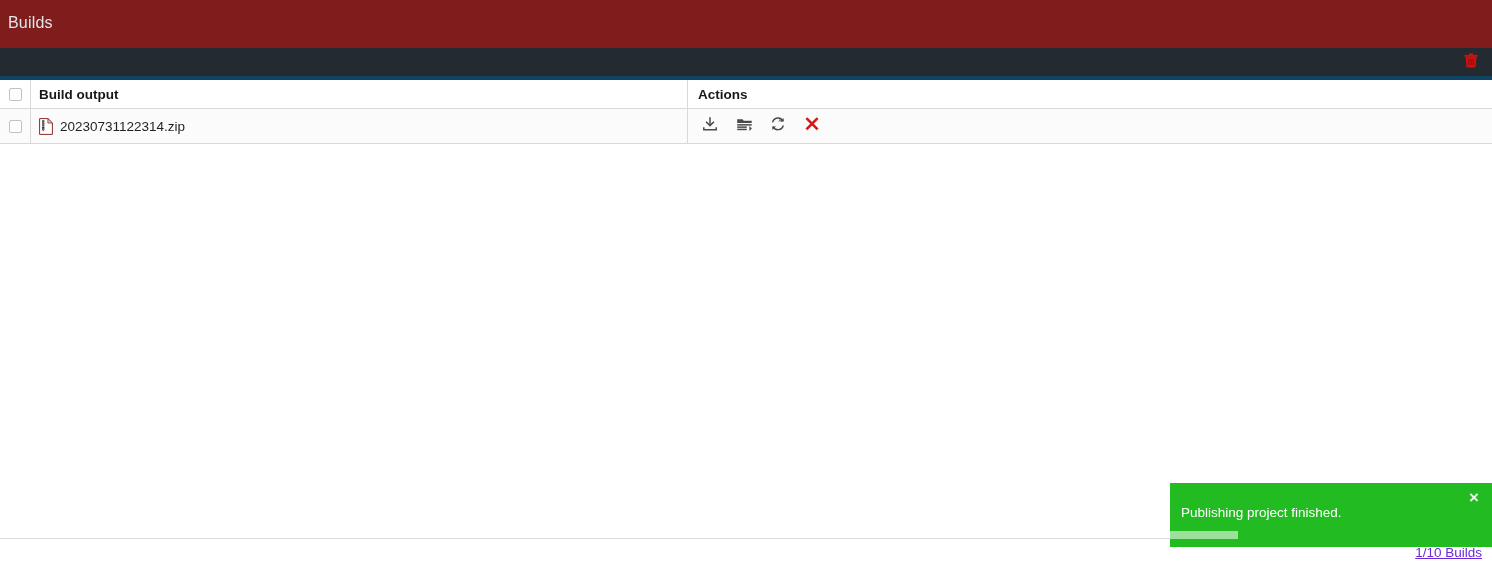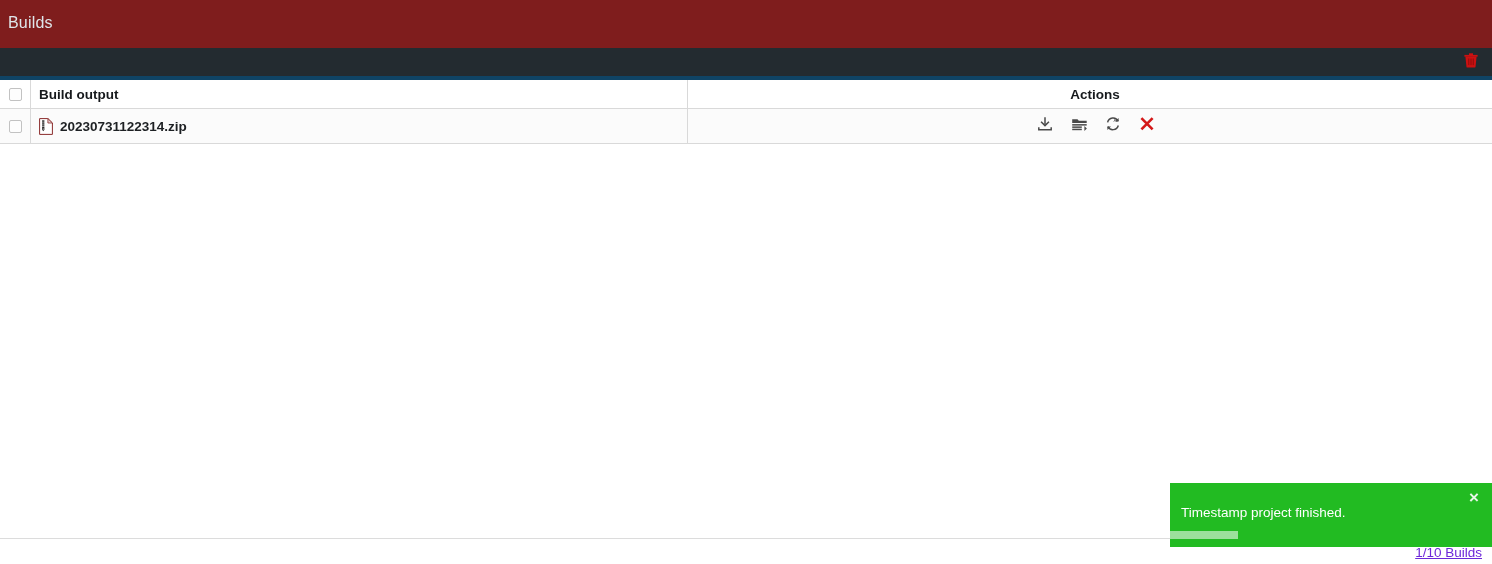--- a/index.html
+++ b/index.html
@@ -110,31 +110,29 @@
     box-sizing: border-box;
   }
   .col-actions {
     flex: 1 1 auto;
     height: 100%;
     display: flex;
     align-items: center;
     border-left: 1px solid #d9d9d9;
     padding-left: 10px;
     box-sizing: border-box;
-    justify-content: center;
   }
   .th-text {
     font-size: 13.5px;
     font-weight: bold;
     color: #16191c;
   }
   .cell-text {
     font-size: 13.5px;
     color: #1d2023;
-    font-weight: bold;
   }
   .cbx {
     width: 13px; height: 13px;
     border: 1px solid #c2c2c2;
     border-radius: 2px;
     background: #fdfdfd;
     box-sizing: border-box;
     cursor: pointer;
   }
   .file-icon {
@@ -321,16 +319,16 @@
 
 </div>
 
 <div class="footer-sep"></div>
 <div class="footer">
   <span class="footer-text">1/10 Builds</span>
 </div>
 
 <div class="toast" style="background: rgb(34, 187, 34);">
   <span class="toast-close">×</span>
-  <span class="toast-msg">Timestamp project finished.</span>
+  <span class="toast-msg">Publishing project finished.</span>
   <div class="toast-progress-track"></div>
   <div class="toast-progress-bar" style="background: rgb(156, 224, 156); width: 67.62px;"></div>
 </div>
 
 </body></html>

